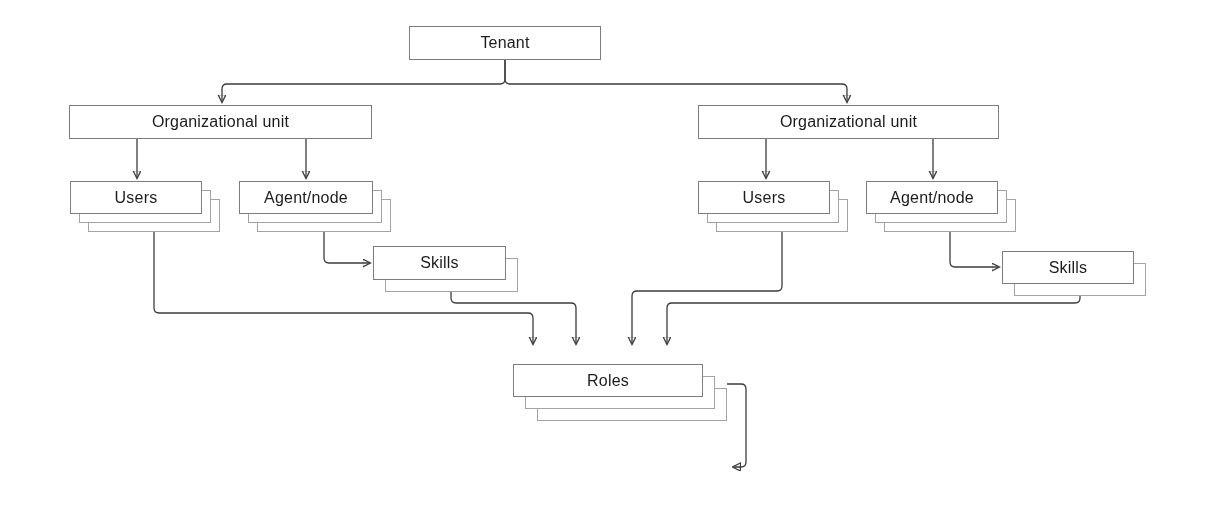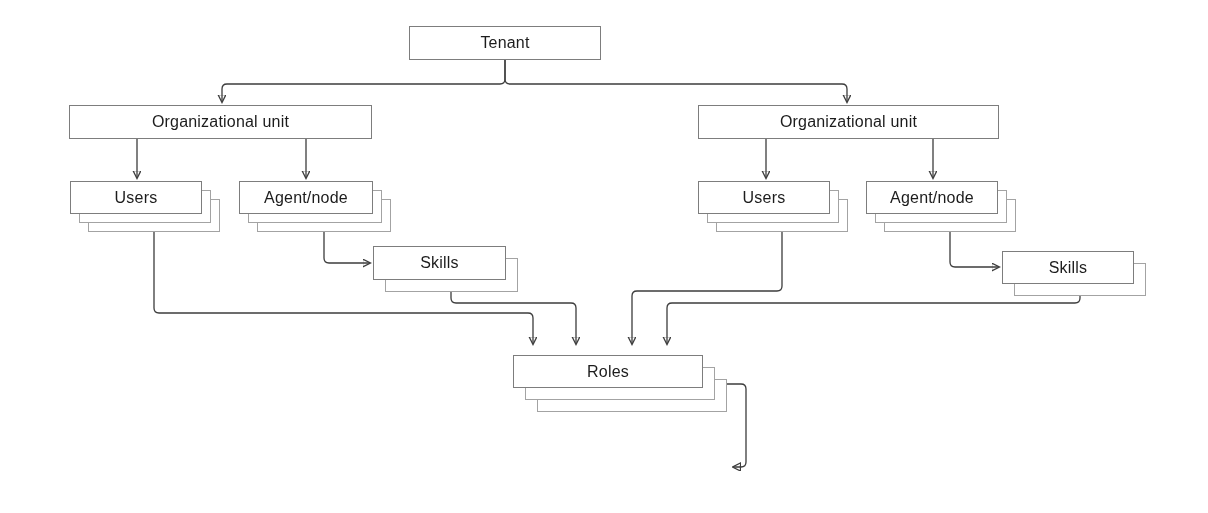--- a/index.html
+++ b/index.html
@@ -123,21 +123,21 @@
       </div>
   </div>
 
   <div class="node off12" style="left:1002px;top:251px;width:132px;height:33px">
     <div class="shadow s1"></div>
     <div class="face">
         <span>Skills</span>
       </div>
   </div>
 
-  <div class="node off12" style="left:513px;top:355px;width:190px;height:33px">
+  <div class="node off12" style="left:513px;top:364px;width:190px;height:33px">
     <div class="shadow s2"></div>
     <div class="shadow s1"></div>
     <div class="face">
         <span>Roles</span>
       </div>
   </div>
 
 
 </div>
 

